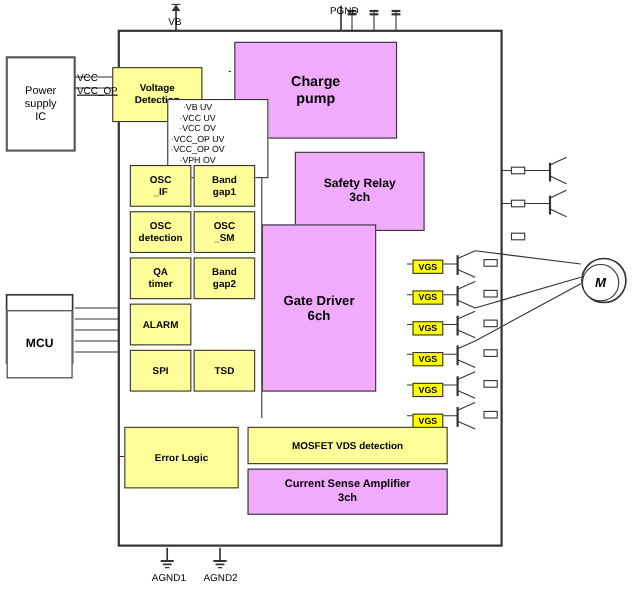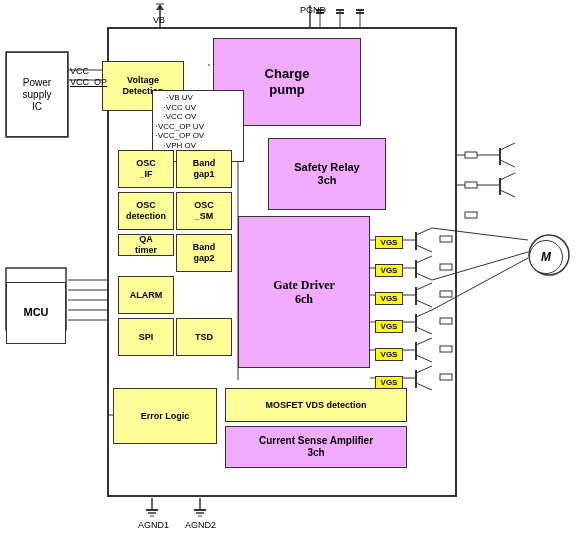--- a/index.html
+++ b/index.html
@@ -210,21 +210,21 @@
   <div class="block yellow" style="left:176px;top:150px;width:56px;height:38px;">
     <span style="white-space:pre-line;font-size:9px;font-weight:bold;">Band
 gap1</span>
   </div>
 
   <div class="block yellow" style="left:118px;top:192px;width:56px;height:38px;">
     <span style="white-space:pre-line;font-size:9px;font-weight:bold;">OSC
 detection</span>
   </div>
 
-  <div class="block yellow" style="left:118px;top:234px;width:56px;height:22px;">
+  <div class="block yellow" style="left:118px;top:234px;width:56px;height:38px;">
     <span style="white-space:pre-line;font-size:9px;font-weight:bold;">QA
 timer</span>
   </div>
 
   <div class="block yellow" style="left:176px;top:192px;width:56px;height:38px;">
     <span style="white-space:pre-line;font-size:9px;font-weight:bold;">OSC
 _SM</span>
   </div>
 
   <div class="block yellow" style="left:118px;top:276px;width:56px;height:38px;">
@@ -237,21 +237,21 @@
   </div>
 
   <div class="block yellow" style="left:118px;top:318px;width:56px;height:38px;">
     <span style="font-size:9px;font-weight:bold;">SPI</span>
   </div>
 
   <div class="block yellow" style="left:176px;top:318px;width:56px;height:38px;">
     <span style="font-size:9px;font-weight:bold;">TSD</span>
   </div>
 
-  <div class="block green" style="left:238px;top:216px;width:132px;height:152px;font-family:Liberation Serif, serif;">
+  <div class="block green" style="left:238px;top:204px;width:104px;height:152px;">
     <span style="white-space:pre-line;font-size:12px;font-weight:bold;">Gate Driver
 6ch</span>
   </div>
 
   <div class="block yellow" style="left:113px;top:388px;width:104px;height:56px;">
     <span style="font-size:9px;font-weight:bold;">Error Logic</span>
   </div>
 
   <div class="block yellow" style="left:225px;top:388px;width:182px;height:34px;">
     <span style="font-size:9px;font-weight:bold;">MOSFET VDS detection</span>

